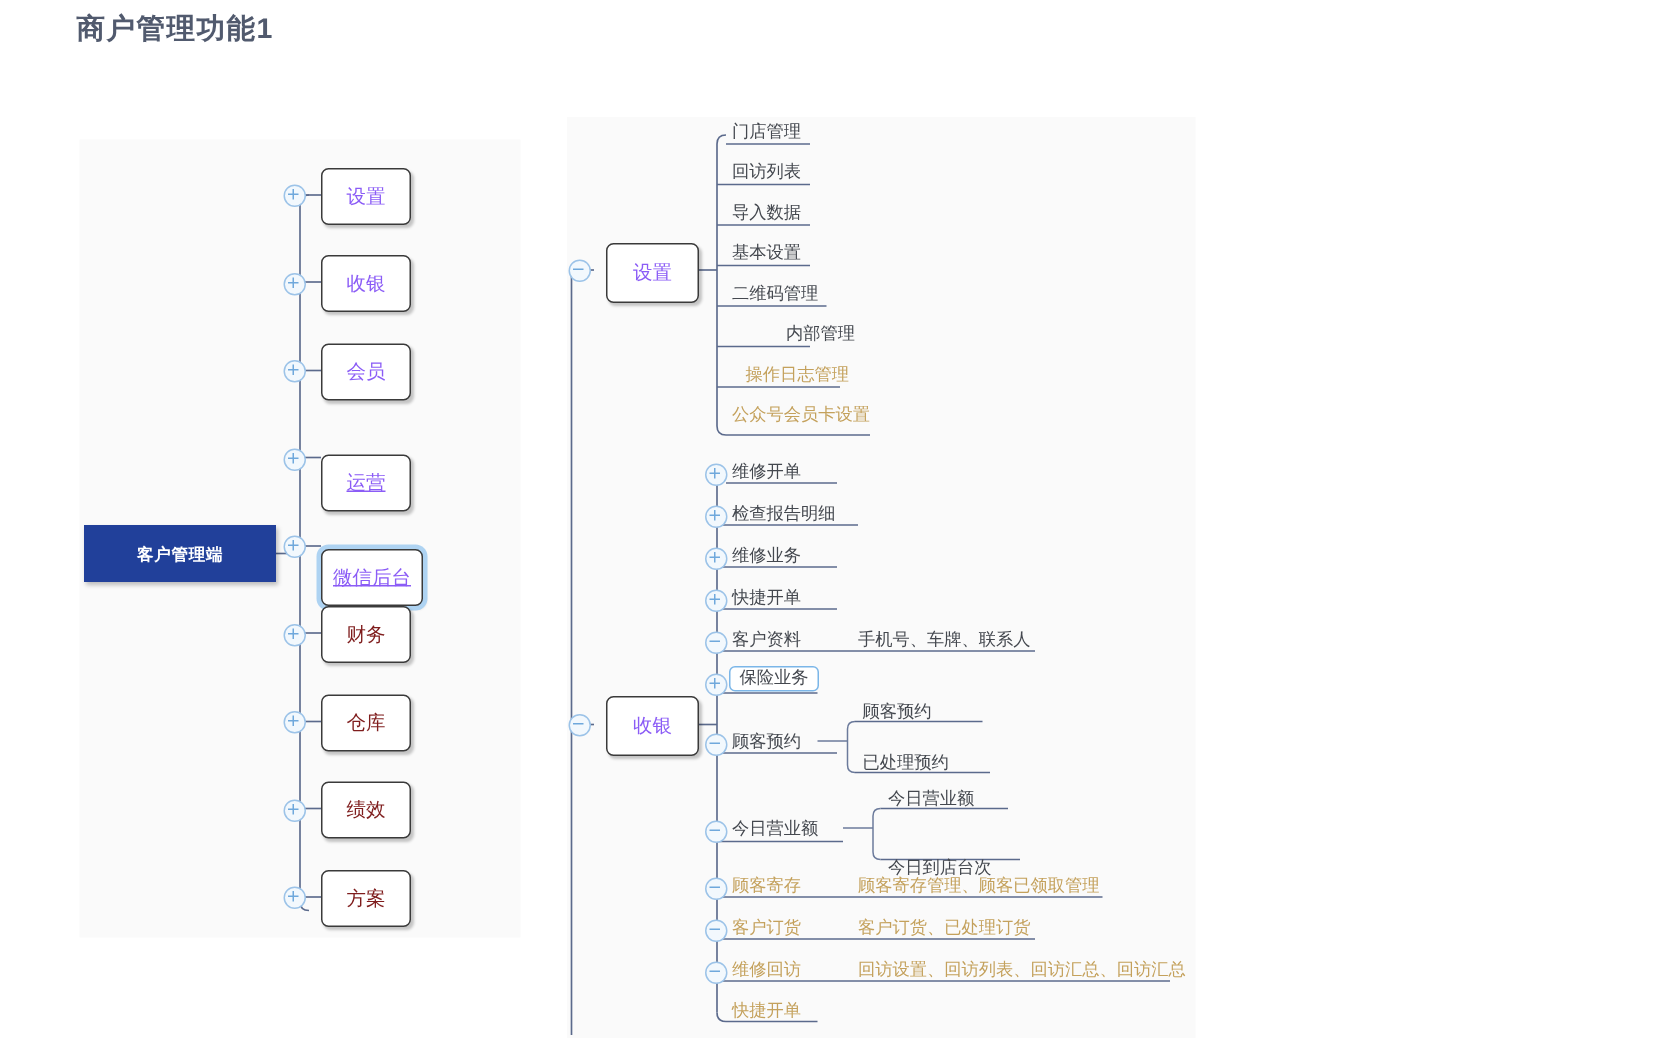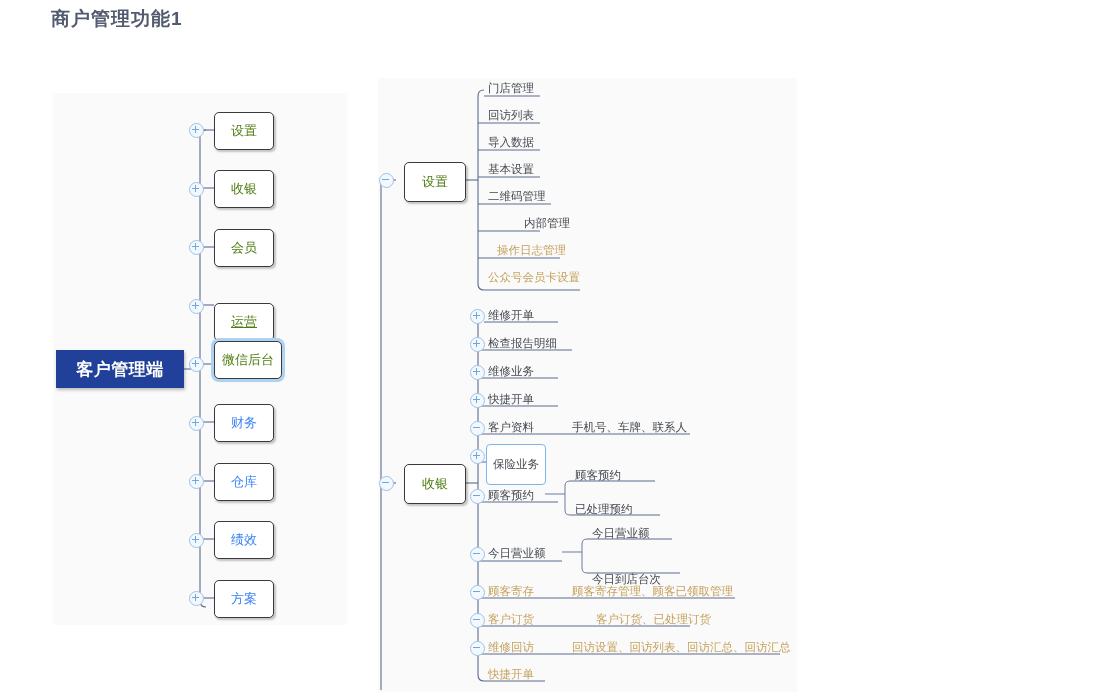--- a/index.html
+++ b/index.html
@@ -22,47 +22,47 @@
   
   svg.wires{position:absolute;left:0;top:0;width:1117px;height:692px;
             pointer-events:none;overflow:visible;}
   .wire{fill:none;stroke:#5B6A8C;stroke-width:1.1;}
   .wire-thin{fill:none;stroke:#6B7A9B;stroke-width:1;}
   .underline{stroke:#5B6A8C;stroke-width:1.1;}
 
   
   #root-node{
     position:absolute;left:56px;top:350px;width:128px;height:38px;
-    background:#21409A;color:#ffffff;font-weight:bold;font-size:17px;
+    background:#21409A;color:#ffffff;font-weight:bold;font-size:11px;
     display:flex;align-items:center;justify-content:center;
     letter-spacing:0.5px;box-shadow:1px 2px 3px rgba(0,0,0,.25);
   }
   
   .node-box{
     position:absolute;width:58px;height:36px;background:#ffffff;
     border:1.6px solid #3A3A3A;border-radius:5px;
     display:flex;align-items:center;justify-content:center;
-    font-size:13px;color:#4d7c0f;
+    font-size:13px;color:#8b5cf6;
     box-shadow:1.5px 2px 2px rgba(0,0,0,.22);
   }
   .node-box.wide{width:66px;}
-  .node-box.orange{color:#3b82f6;}
+  .node-box.orange{color:#7f1d1d;}
   .node-box.selected{
     border:1.5px solid #3A3A3A;
     box-shadow:0 0 0 3px #AED3F2, 1.5px 2px 2px rgba(0,0,0,.18);
   }
   
   .leaf{
     position:absolute;font-size:11.5px;color:#44484F;
     white-space:nowrap;line-height:13px;
   }
   .leaf.orange{color:#C4A15C;}
   .leaf.chip{
     border:1.2px solid #7BB6E8;border-radius:4px;
-    padding:13px 6px;background:#ffffff;
+    padding:1px 6px;background:#ffffff;
   }
   
   .exp{
     position:absolute;width:13px;height:13px;border-radius:50%;
     border:1.1px solid #9CC3E8;background:#F2F8FD;
   }
   .exp::before,.exp::after{
     content:"";position:absolute;background:#6FA8DC;
   }
   .exp::before{left:2px;top:5.2px;width:7px;height:1.2px;}
@@ -156,21 +156,21 @@
 <span class="exp plus" style="left:189px;top:357px;"></span>
 <span class="exp plus" style="left:189px;top:416px;"></span>
 <span class="exp plus" style="left:189px;top:474px;"></span>
 <span class="exp plus" style="left:189px;top:533px;"></span>
 <span class="exp plus" style="left:189px;top:591px;"></span>
 
 <div class="node-box" style="left:214px;top:112px;">设置</div>
 <div class="node-box" style="left:214px;top:170px;">收银</div>
 <div class="node-box" style="left:214px;top:229px;">会员</div>
 <div class="node-box" style="left:214px;top:303px;text-decoration:underline;">运营</div>
-<div class="node-box wide selected" style="left:214px;top:341px;">微信后台</div>
+<div class="node-box wide selected" style="left:214px;top:366px;text-decoration:underline;">微信后台</div>
 <div class="node-box orange" style="left:214px;top:404px;">财务</div>
 <div class="node-box orange" style="left:214px;top:463px;">仓库</div>
 <div class="node-box orange" style="left:214px;top:521px;">绩效</div>
 <div class="node-box orange" style="left:214px;top:580px;">方案</div>
 
 <span class="exp minus" style="left:379px;top:173px;"></span>
 <div class="node-box" style="left:404px;top:162px;width:60px;height:38px;">设置</div>
 
 <span class="exp minus" style="left:379px;top:476px;"></span>
 <div class="node-box" style="left:404px;top:464px;width:60px;height:38px;">收银</div>
@@ -208,21 +208,21 @@
 
 <span class="exp minus" style="left:470px;top:547px;"></span>
 <div class="leaf" style="left:488px;top:547px;">今日营业额</div>
 
 <span class="exp minus" style="left:470px;top:585px;"></span>
 <div class="leaf orange" style="left:488px;top:585px;">顾客寄存</div>
 <div class="leaf orange" style="left:572px;top:585px;">顾客寄存管理、顾客已领取管理</div>
 
 <span class="exp minus" style="left:470px;top:613px;"></span>
 <div class="leaf orange" style="left:488px;top:613px;">客户订货</div>
-<div class="leaf orange" style="left:572px;top:613px;margin-left:24px;">客户订货、已处理订货</div>
+<div class="leaf orange" style="left:572px;top:613px;">客户订货、已处理订货</div>
 
 <span class="exp minus" style="left:470px;top:641px;"></span>
 <div class="leaf orange" style="left:488px;top:641px;">维修回访</div>
 <div class="leaf orange" style="left:572px;top:641px;">回访设置、回访列表、回访汇总、回访汇总</div>
 
 <div class="leaf orange" style="left:488px;top:668px;">快捷开单</div>
 
 <div class="leaf" style="left:575px;top:469px;">顾客预约</div>
 <div class="leaf" style="left:575px;top:503px;">已处理预约</div>
 <div class="leaf" style="left:592px;top:527px;">今日营业额</div>

